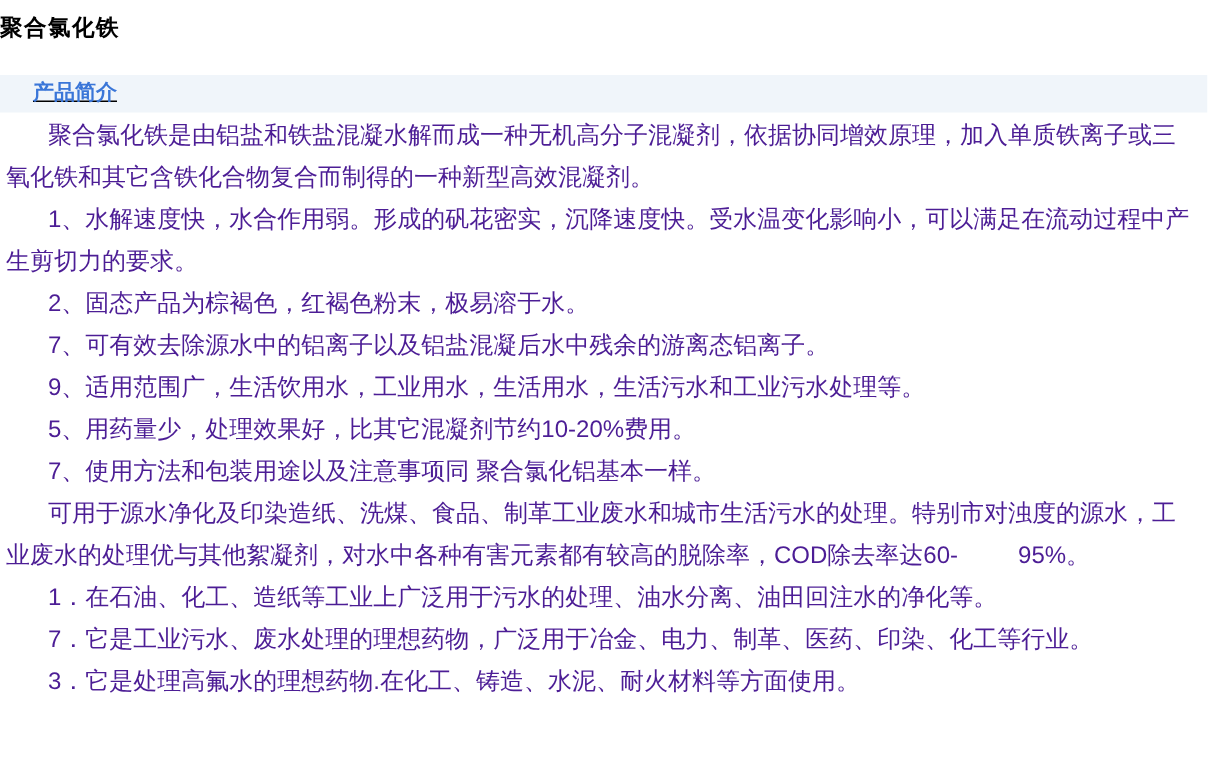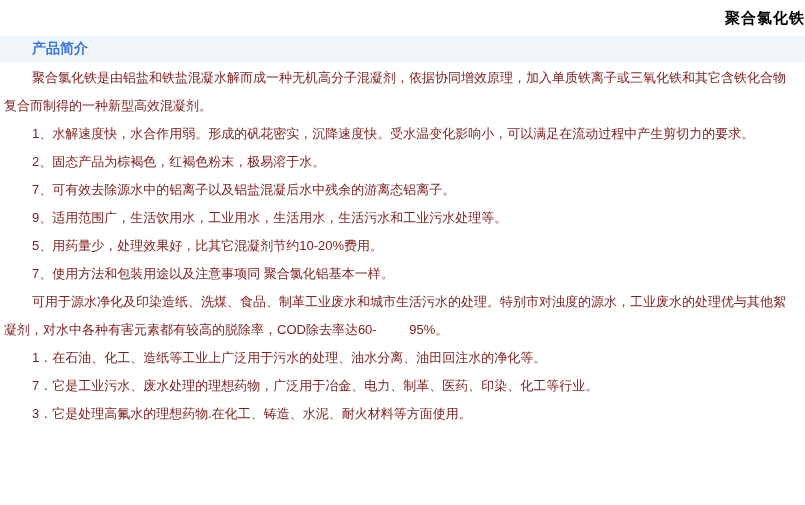--- a/index.html
+++ b/index.html
@@ -7,43 +7,44 @@
     width: 805px;
     height: 505px;
     overflow: hidden;
     background: #ffffff;
     font-family: "Liberation Sans", "DejaVu Sans", sans-serif;
   }
   .doc { width: 805px; }
   .page-title {
     margin: 0;
     padding: 9px 0 3px 0;
-    text-align: right;
+    text-align: left;
     font-size: 15px;
     font-weight: 700;
     color: #000000;
     letter-spacing: 1px;
   }
   .section-band {
-    margin: 5px 0 2px 0;
-    padding: 3px 0 4px 32px;
+    margin: 19px 0 2px 0;
+    padding: 3px 0 4px 22px;
     background: #f0f5fa;
+    text-decoration: underline;
   }
   .section-band h2 {
     margin: 0;
     display: inline;
     font-size: 14px;
     font-weight: 700;
     color: #3a76d8;
   }
   .section p {
     margin: 0 8px 0 4px;
-    font-size: 13px;
+    font-size: 16px;
     line-height: 28px;
-    color: #7f1d1d;
+    color: #4c1d95;
     text-indent: 28px;
     white-space: pre-wrap;
   }
 </style>
 </head>
 <body>
 
 <div class="doc">
 
   <h1 class="page-title">聚合氯化铁</h1>

